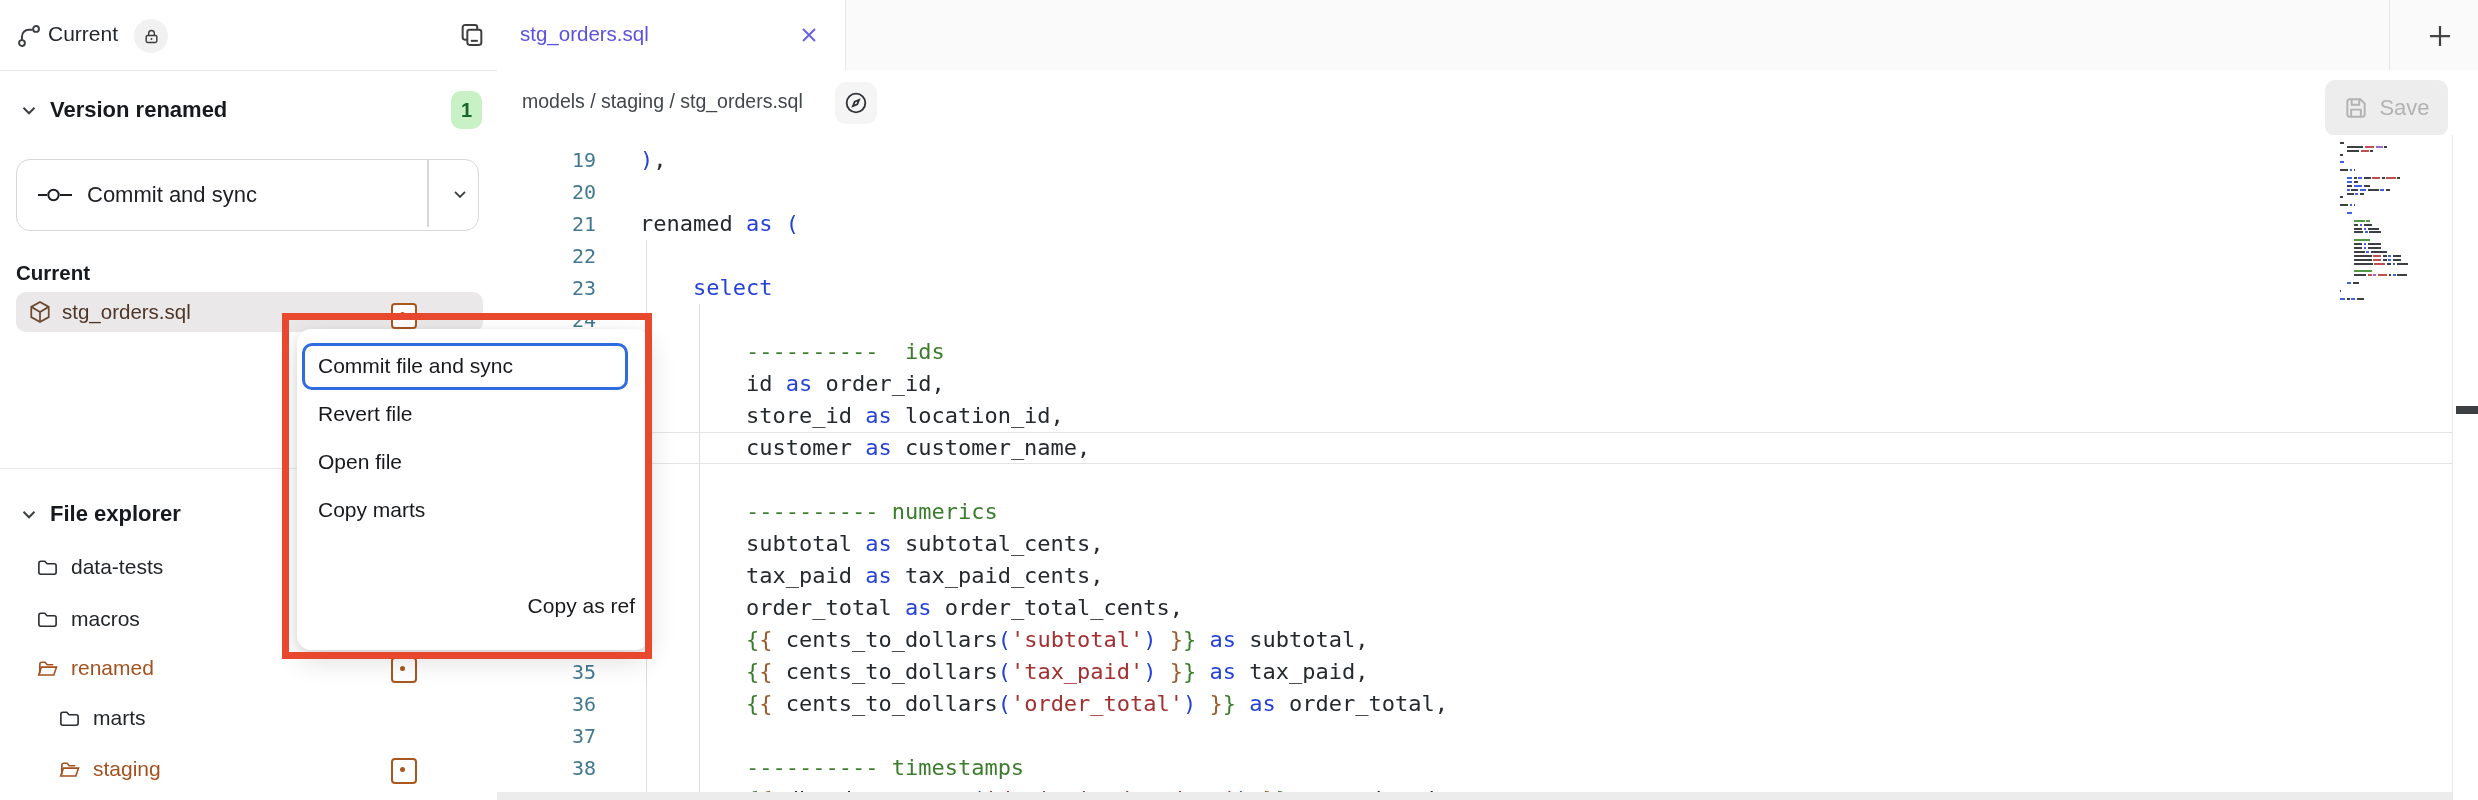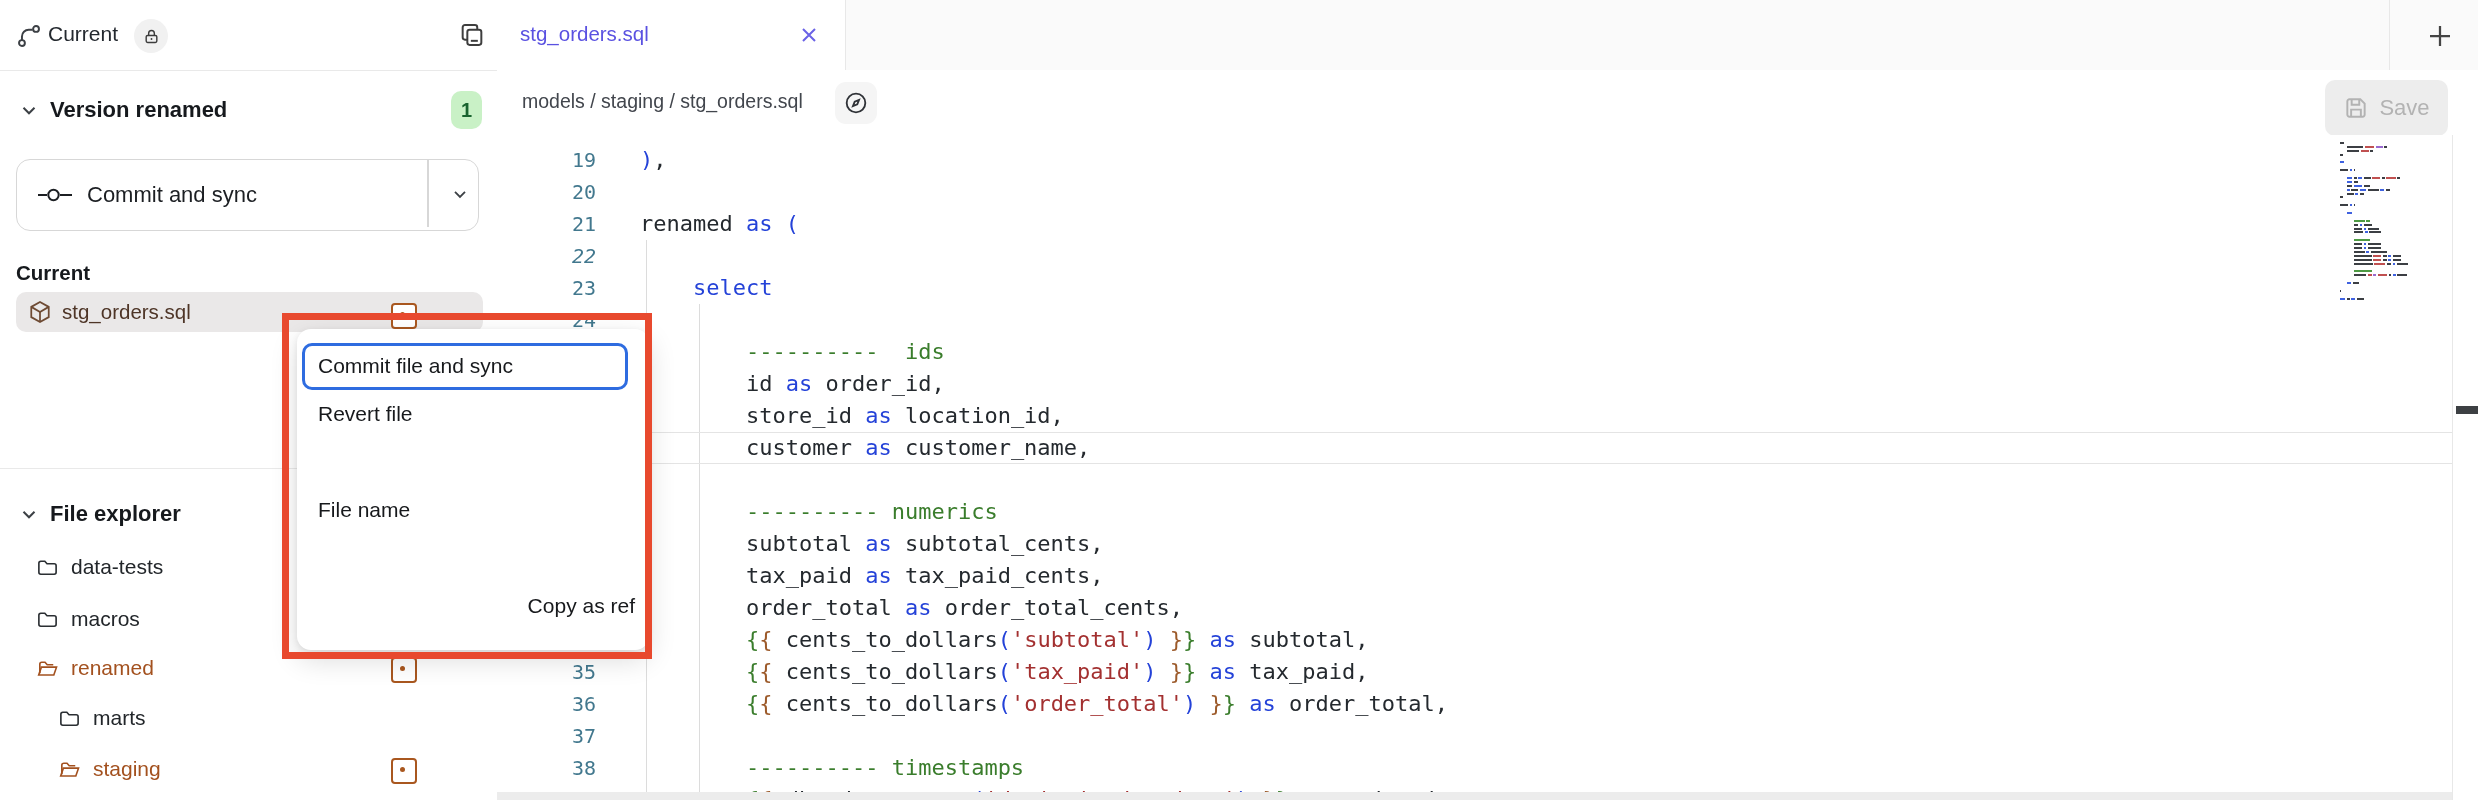--- a/index.html
+++ b/index.html
@@ -219,21 +219,21 @@
 
   <div class="editor">
     <div class="indent-guide" style="left:149px;top:105px;height:560px"></div>
     <div class="indent-guide" style="left:202px;top:169px;height:496px"></div>
     <div class="cur-line-b" style="top:297px"></div>
     <div class="cur-line-b" style="top:328px"></div>
     <div id="gutter">
         <div class="gutter-num" style="top: 9px;">19</div>
         <div class="gutter-num" style="top: 41px;">20</div>
         <div class="gutter-num" style="top: 73px;">21</div>
-        <div class="gutter-num" style="top: 105px; font-style: italic;">22</div>
+        <div class="gutter-num" style="top: 105px;">22</div>
         <div class="gutter-num" style="top: 137px;">23</div>
         <div class="gutter-num" style="top: 169px;">24</div>
         <div class="gutter-num" style="top: 201px;">25</div>
         <div class="gutter-num" style="top: 233px;">26</div>
         <div class="gutter-num" style="top: 265px;">27</div>
         <div class="gutter-num" style="top: 297px;">28</div>
         <div class="gutter-num" style="top: 329px;">29</div>
         <div class="gutter-num" style="top: 361px;">30</div>
         <div class="gutter-num" style="top: 393px;">31</div>
         <div class="gutter-num" style="top: 425px;">32</div>
@@ -437,22 +437,25 @@
   <div class="ruler-mark"></div>
   <div class="hscrollbar"></div>
 
   <div class="ctx-menu" id="ctx-menu">
       <div class="ctx-item" style="top: 13px;">
         <span>Commit file and sync</span>
       </div>
       <div class="ctx-item" style="top: 61px;">
         <span>Revert file</span>
       </div>
+      <div class="ctx-item" style="top: 109px;">
+        <span>Open file</span>
+      </div>
       <div class="ctx-item" style="top: 157px;">
-        <span>File name</span>
+        <span>Copy marts</span>
       </div>
       <div class="ctx-item" style="top: 253px; justify-content: flex-end;">
         <span>Copy as ref</span>
       </div>
       <div class="ctx-focus" style="top: 14px;"></div>
     </div>
 
   <div class="red-rect"></div>
 </div>
 

